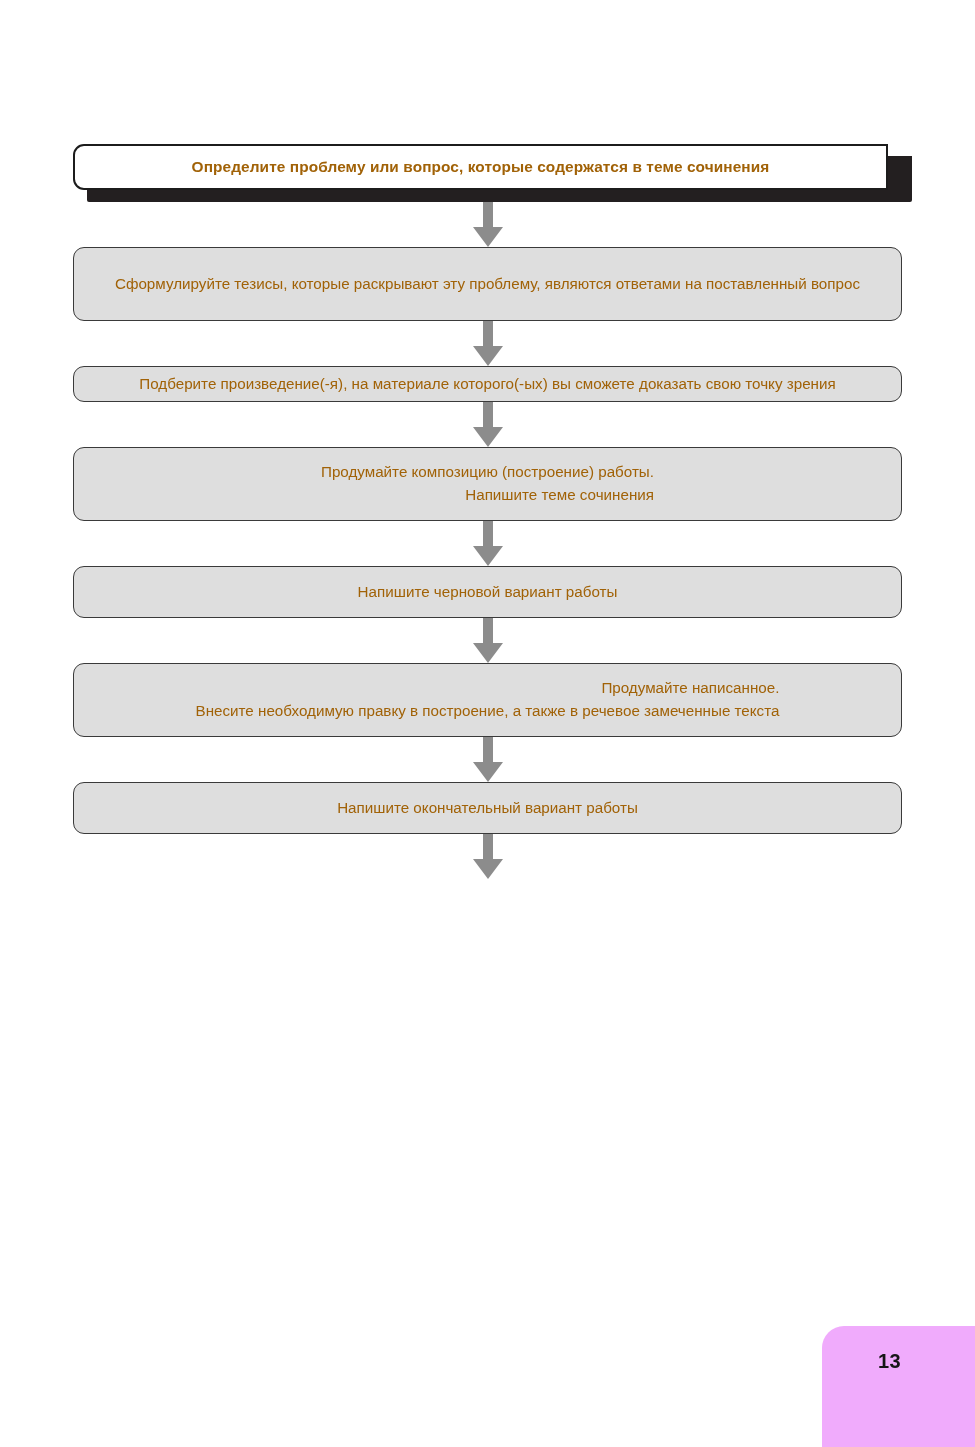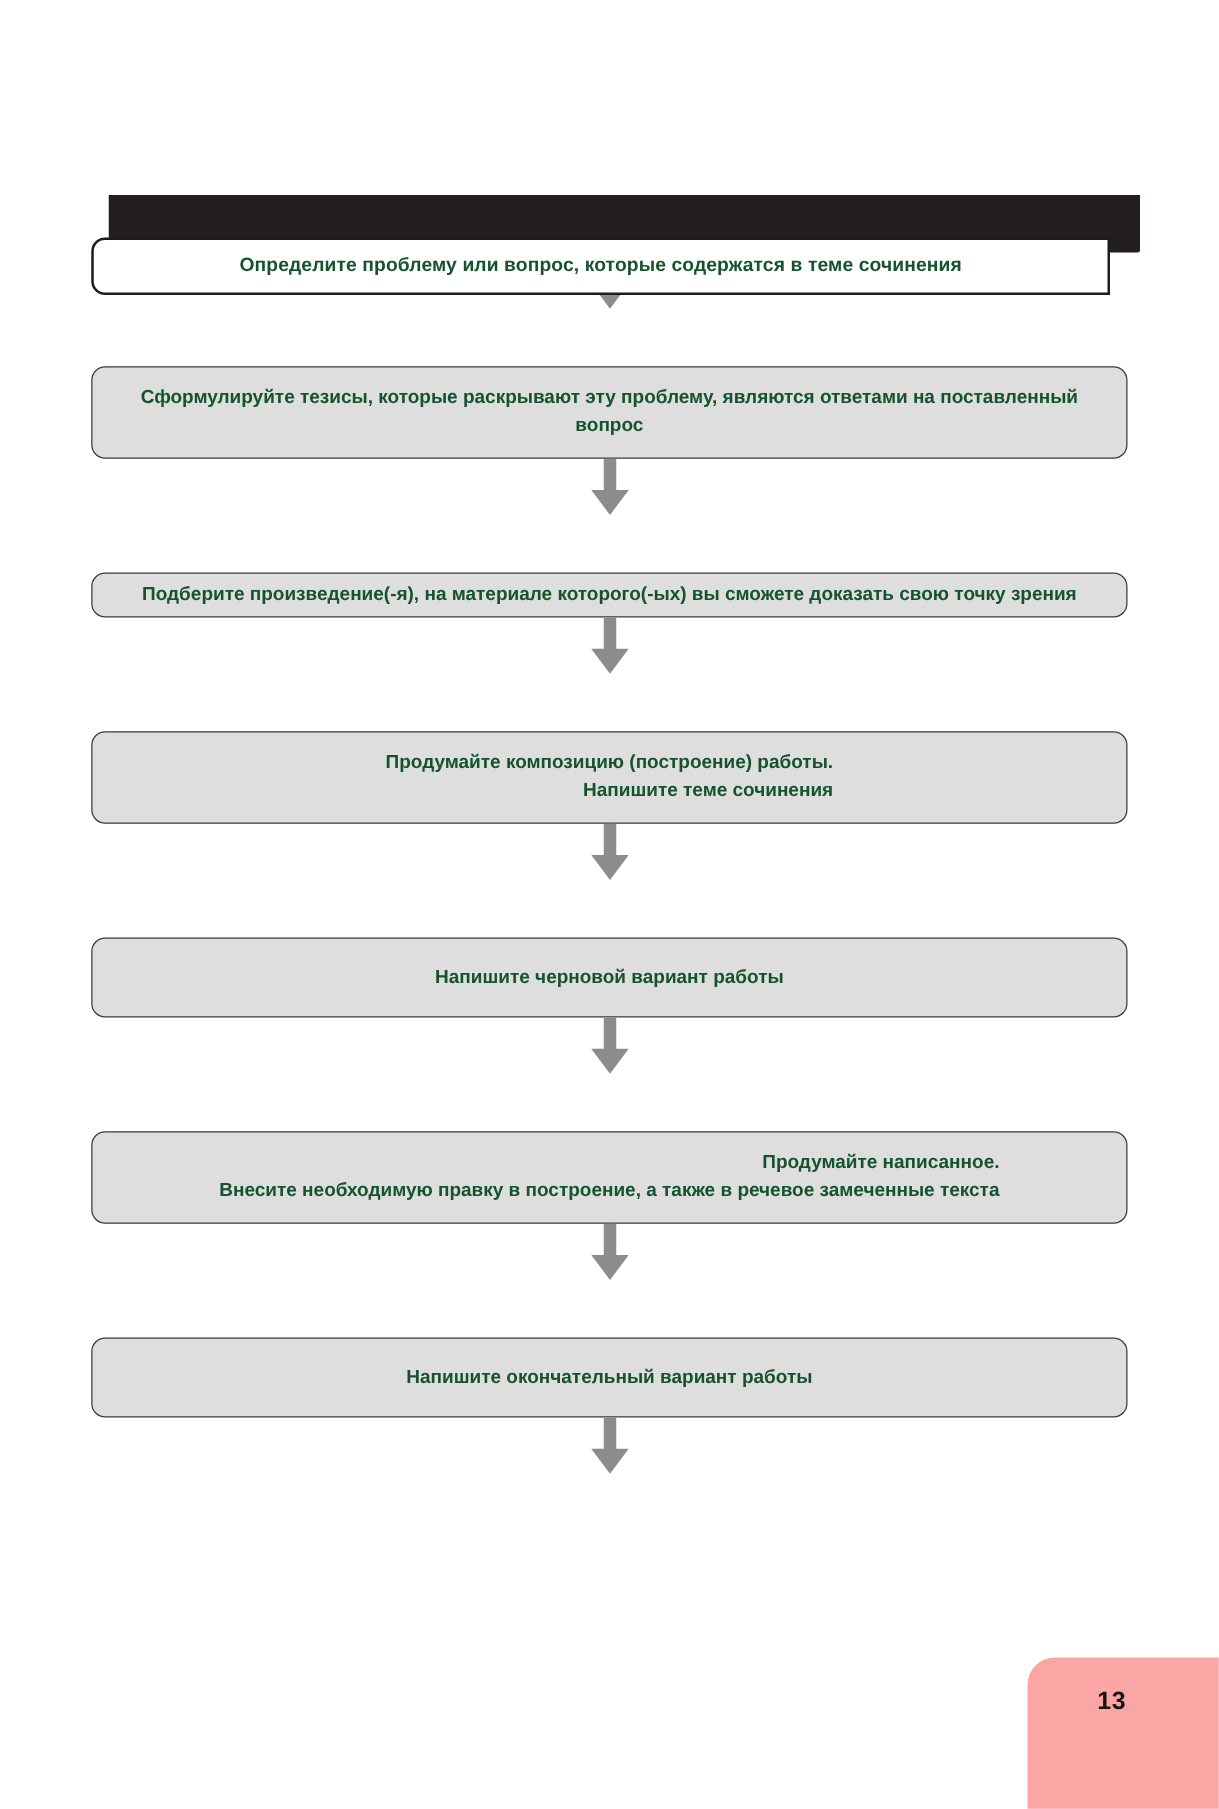--- a/index.html
+++ b/index.html
@@ -24,38 +24,36 @@
   
   .flow {
     position: absolute;
     left: 73px;
     top: 144px;
     width: 829px;
   }
 
   .node-wrap {
     position: relative;
-    font-weight: bold;
   }
 
   
   .node {
     position: relative;
     box-sizing: border-box;
     border: 1.5px solid #3a3a3a;
     border-radius: 11px;
     display: flex;
     align-items: center;
     justify-content: center;
     text-align: center;
-    color: #14532d;
+    color: #a16207;
     font-size: 15.2px;
     line-height: 1.5;
     padding: 6px 26px;
-    margin-top: 46px;
   }
 
   .node.gray {
     background: #dedede;
     width: 829px;
   }
 
   
   .node.head {
     background: #ffffff;
@@ -84,21 +82,21 @@
   }
   .head-wrap .node.head {
     position: absolute;
     left: 0;
     top: 0;
     z-index: 1;
   }
 
   .h-46 { height: 36px; }
   .h-74 { height: 74px; }
-  .h-50 { height: 64px; }
+  .h-50 { height: 52px; }
 
   
   .arrow {
     position: relative;
     width: 100%;
     height: 45px;
   }
   .arrow svg {
     position: absolute;
     left: 50%;
@@ -107,21 +105,21 @@
     display: block;
   }
 
   
   .page-num-block {
     position: absolute;
     left: 822px;
     top: 1326px;
     width: 153px;
     height: 121px;
-    background: #fca5a5;
+    background: #f0abfc;
     border-radius: 22px 0 0 0;
   }
   .page-num {
     position: absolute;
     left: 0;
     top: 24px;
     width: 135px;
     text-align: center;
     font-weight: bold;
     font-size: 20px;

